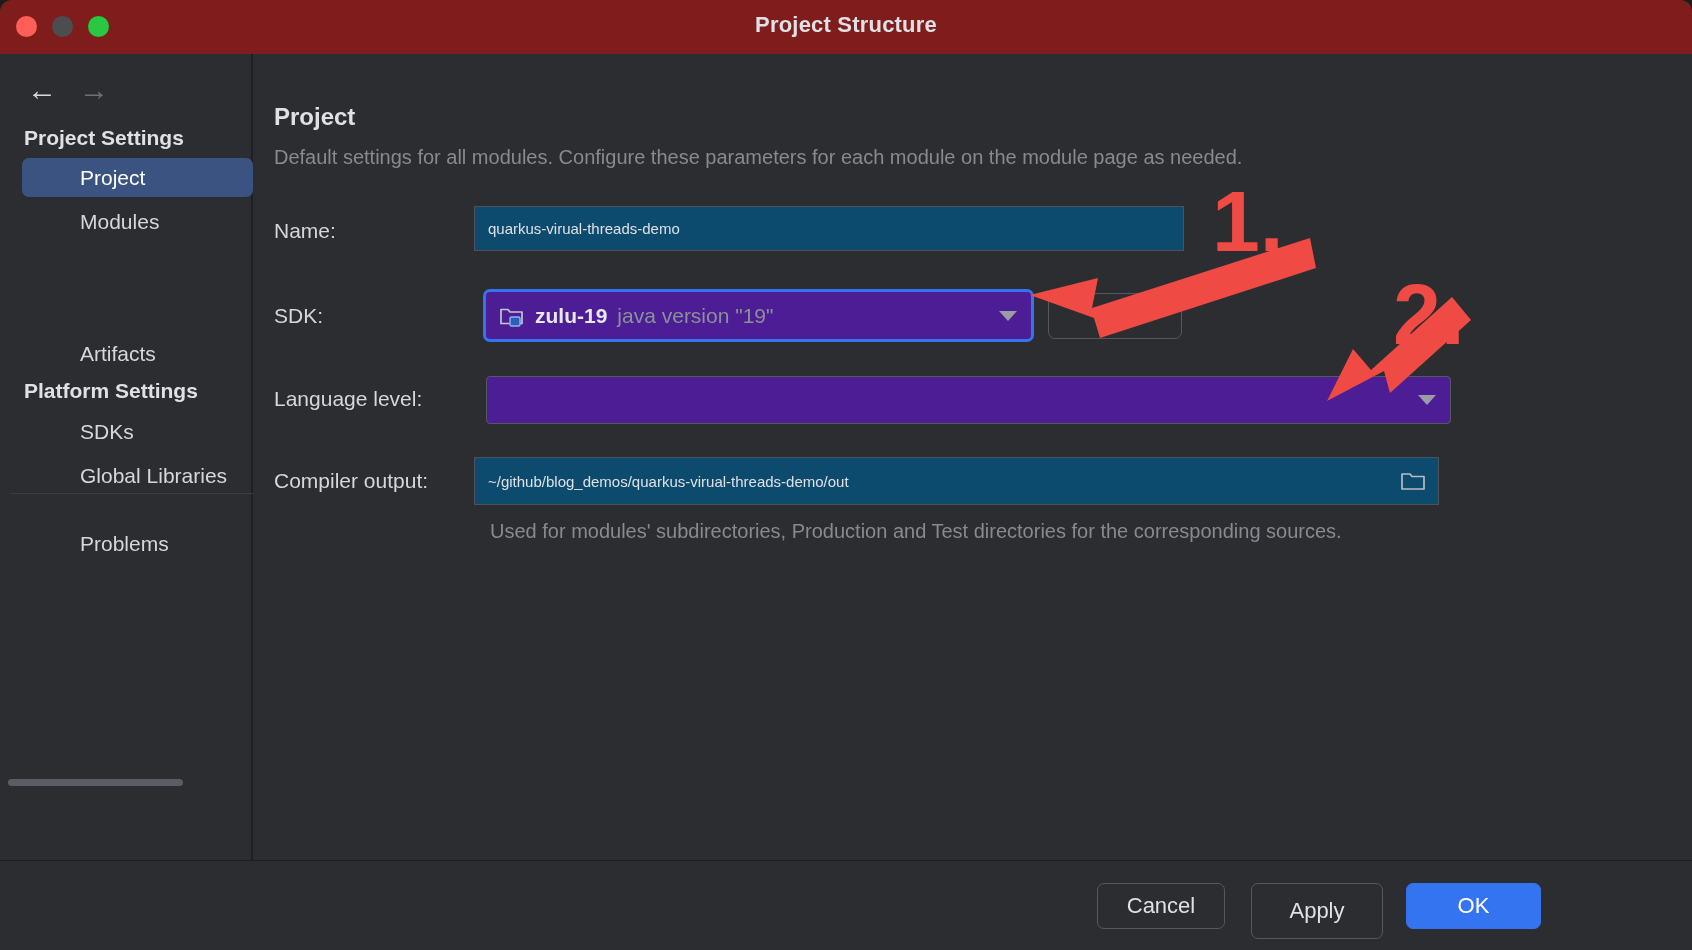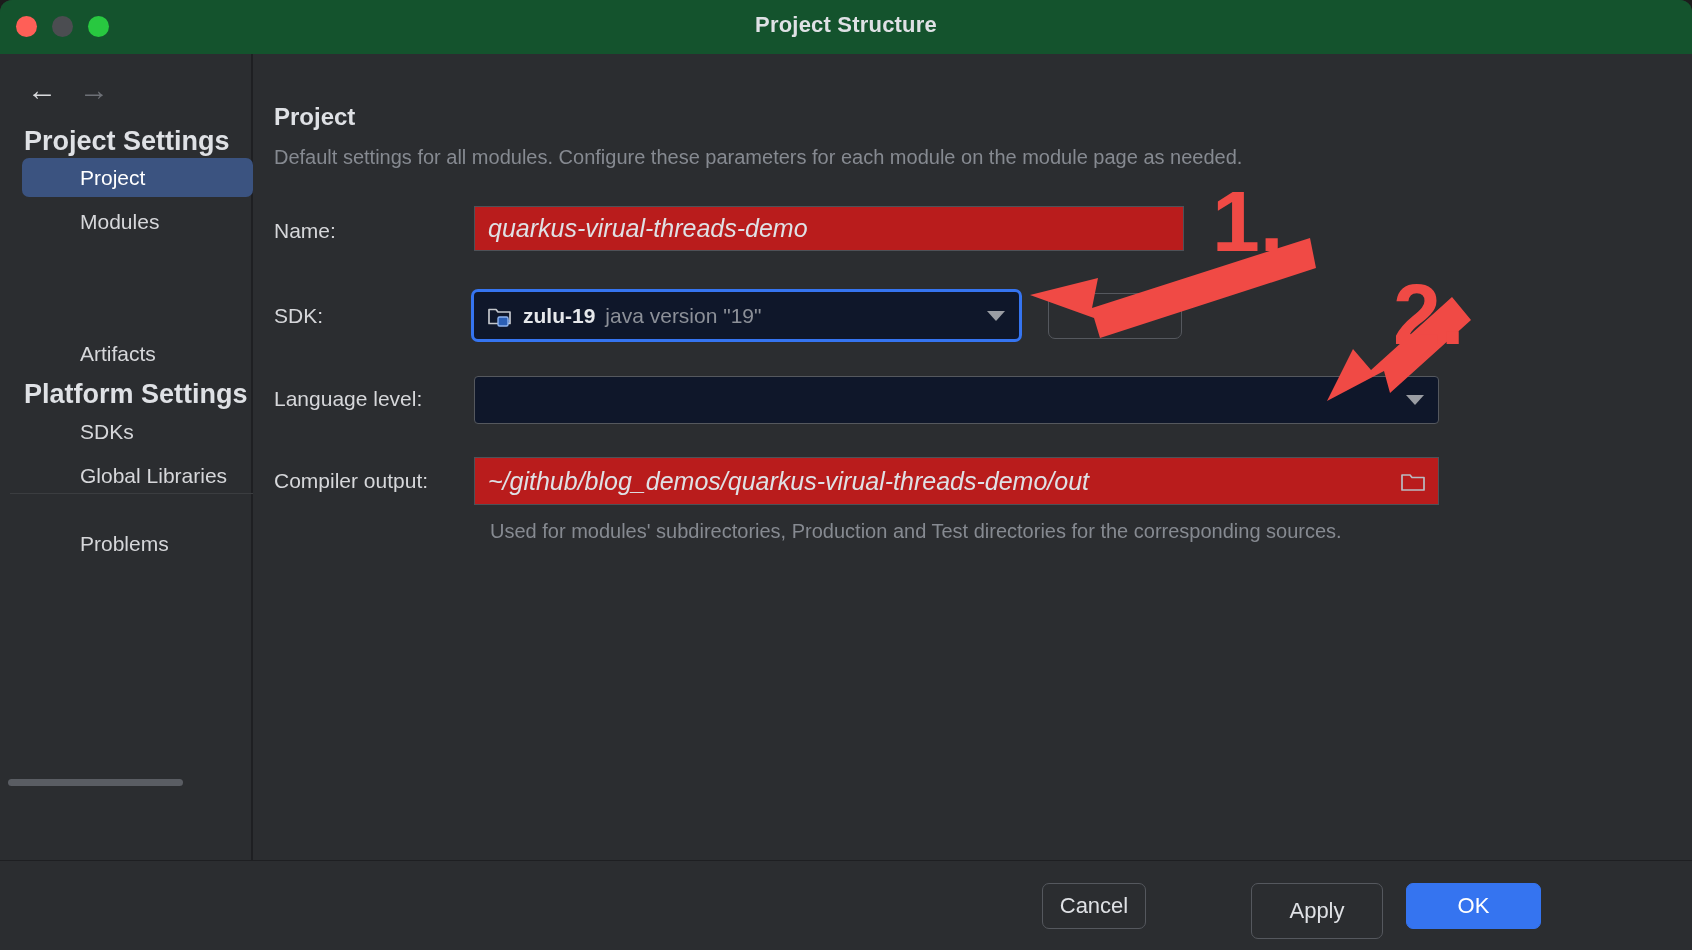--- a/index.html
+++ b/index.html
@@ -21,21 +21,21 @@
     border-radius: 12px 12px 0 0;
     overflow: hidden;
   }
 
   
   #titlebar {
     position: absolute;
     left: 0; top: 0;
     width: 1692px;
     height: 54px;
-    background: #14532d;
+    background: #7f1d1d;
   }
   #traffic {
     position: absolute;
     left: 16px; top: 16px;
     display: flex;
     gap: 15px;
     align-items: center;
   }
   .dot {
     width: 21px; height: 21px;
@@ -78,21 +78,21 @@
     display: flex; align-items: center; justify-content: center;
     font-size: 30px;
     line-height: 1;
   }
   #back-arrow    { left: 0;   color: #d9dadd; }
   #forward-arrow { left: 52px; color: #6d7076; }
 
   .nav-group-header {
     position: absolute;
     left: 24px;
-    font-size: 27px;
+    font-size: 21px;
     font-weight: bold;
     color: #dfe1e5;
     white-space: nowrap;
   }
   .nav-item {
     position: absolute;
     left: 22px;
     width: 231px;
     height: 39px;
     display: flex;
@@ -149,45 +149,45 @@
     position: absolute;
     font-size: 21px;
     color: #d6d7da;
     white-space: nowrap;
     text-align: center;
   }
 
   
   .textfield {
     position: absolute;
-    background: #b91c1c;
+    background: #0c4a6e;
     border: 1px solid #4e5157;
     display: flex;
     align-items: center;
     padding: 0 13px;
-    font-size: 25px;
+    font-size: 15px;
     color: #dfe1e5;
     white-space: nowrap;
     overflow: hidden;
-    font-style: italic;
   }
 
   
   .combo {
     position: absolute;
-    background: #0f172a;
+    background: #4c1d95;
     border: 1px solid #55585e;
     border-radius: 4px;
     display: flex;
     align-items: center;
     padding: 0 13px;
     font-size: 21px;
     color: #dfe1e5;
     white-space: nowrap;
     overflow: hidden;
+    margin-left: 12px;
   }
   .combo.focused {
     border: 3px solid #3574f0;
     border-radius: 7px;
   }
   .combo-arrow {
     position: absolute;
     right: 14px;
     top: 50%;
     transform: translateY(-50%);
@@ -362,21 +362,21 @@
         <svg viewBox="0 0 26 22" width="26" height="22" fill="none">
           <path d="M2 4h8l2 2.5h12V19H2z" stroke="#b9bcc2" stroke-width="1.7" fill="none" stroke-linejoin="round"></path>
         </svg>
       </span>
     </div>
 
     <div id="compiler-hint">Used for modules' subdirectories, Production and Test directories for the corresponding sources.</div>
   </div>
 
   <div id="bottombar">
-    <div class="btn secondary" style="left:1042px; top:22px; width:104px; height:46px">
+    <div class="btn secondary" style="left:1097px; top:22px; width:128px; height:46px">
       <span>Cancel</span>
     </div>
     <div class="btn secondary" style="left:1251px; top:22px; width:132px; height:56px">
       <span>Apply</span>
     </div>
     <div class="btn primary" style="left:1406px; top:22px; width:135px; height:46px">
       <span>OK</span>
     </div>
   </div>
 

